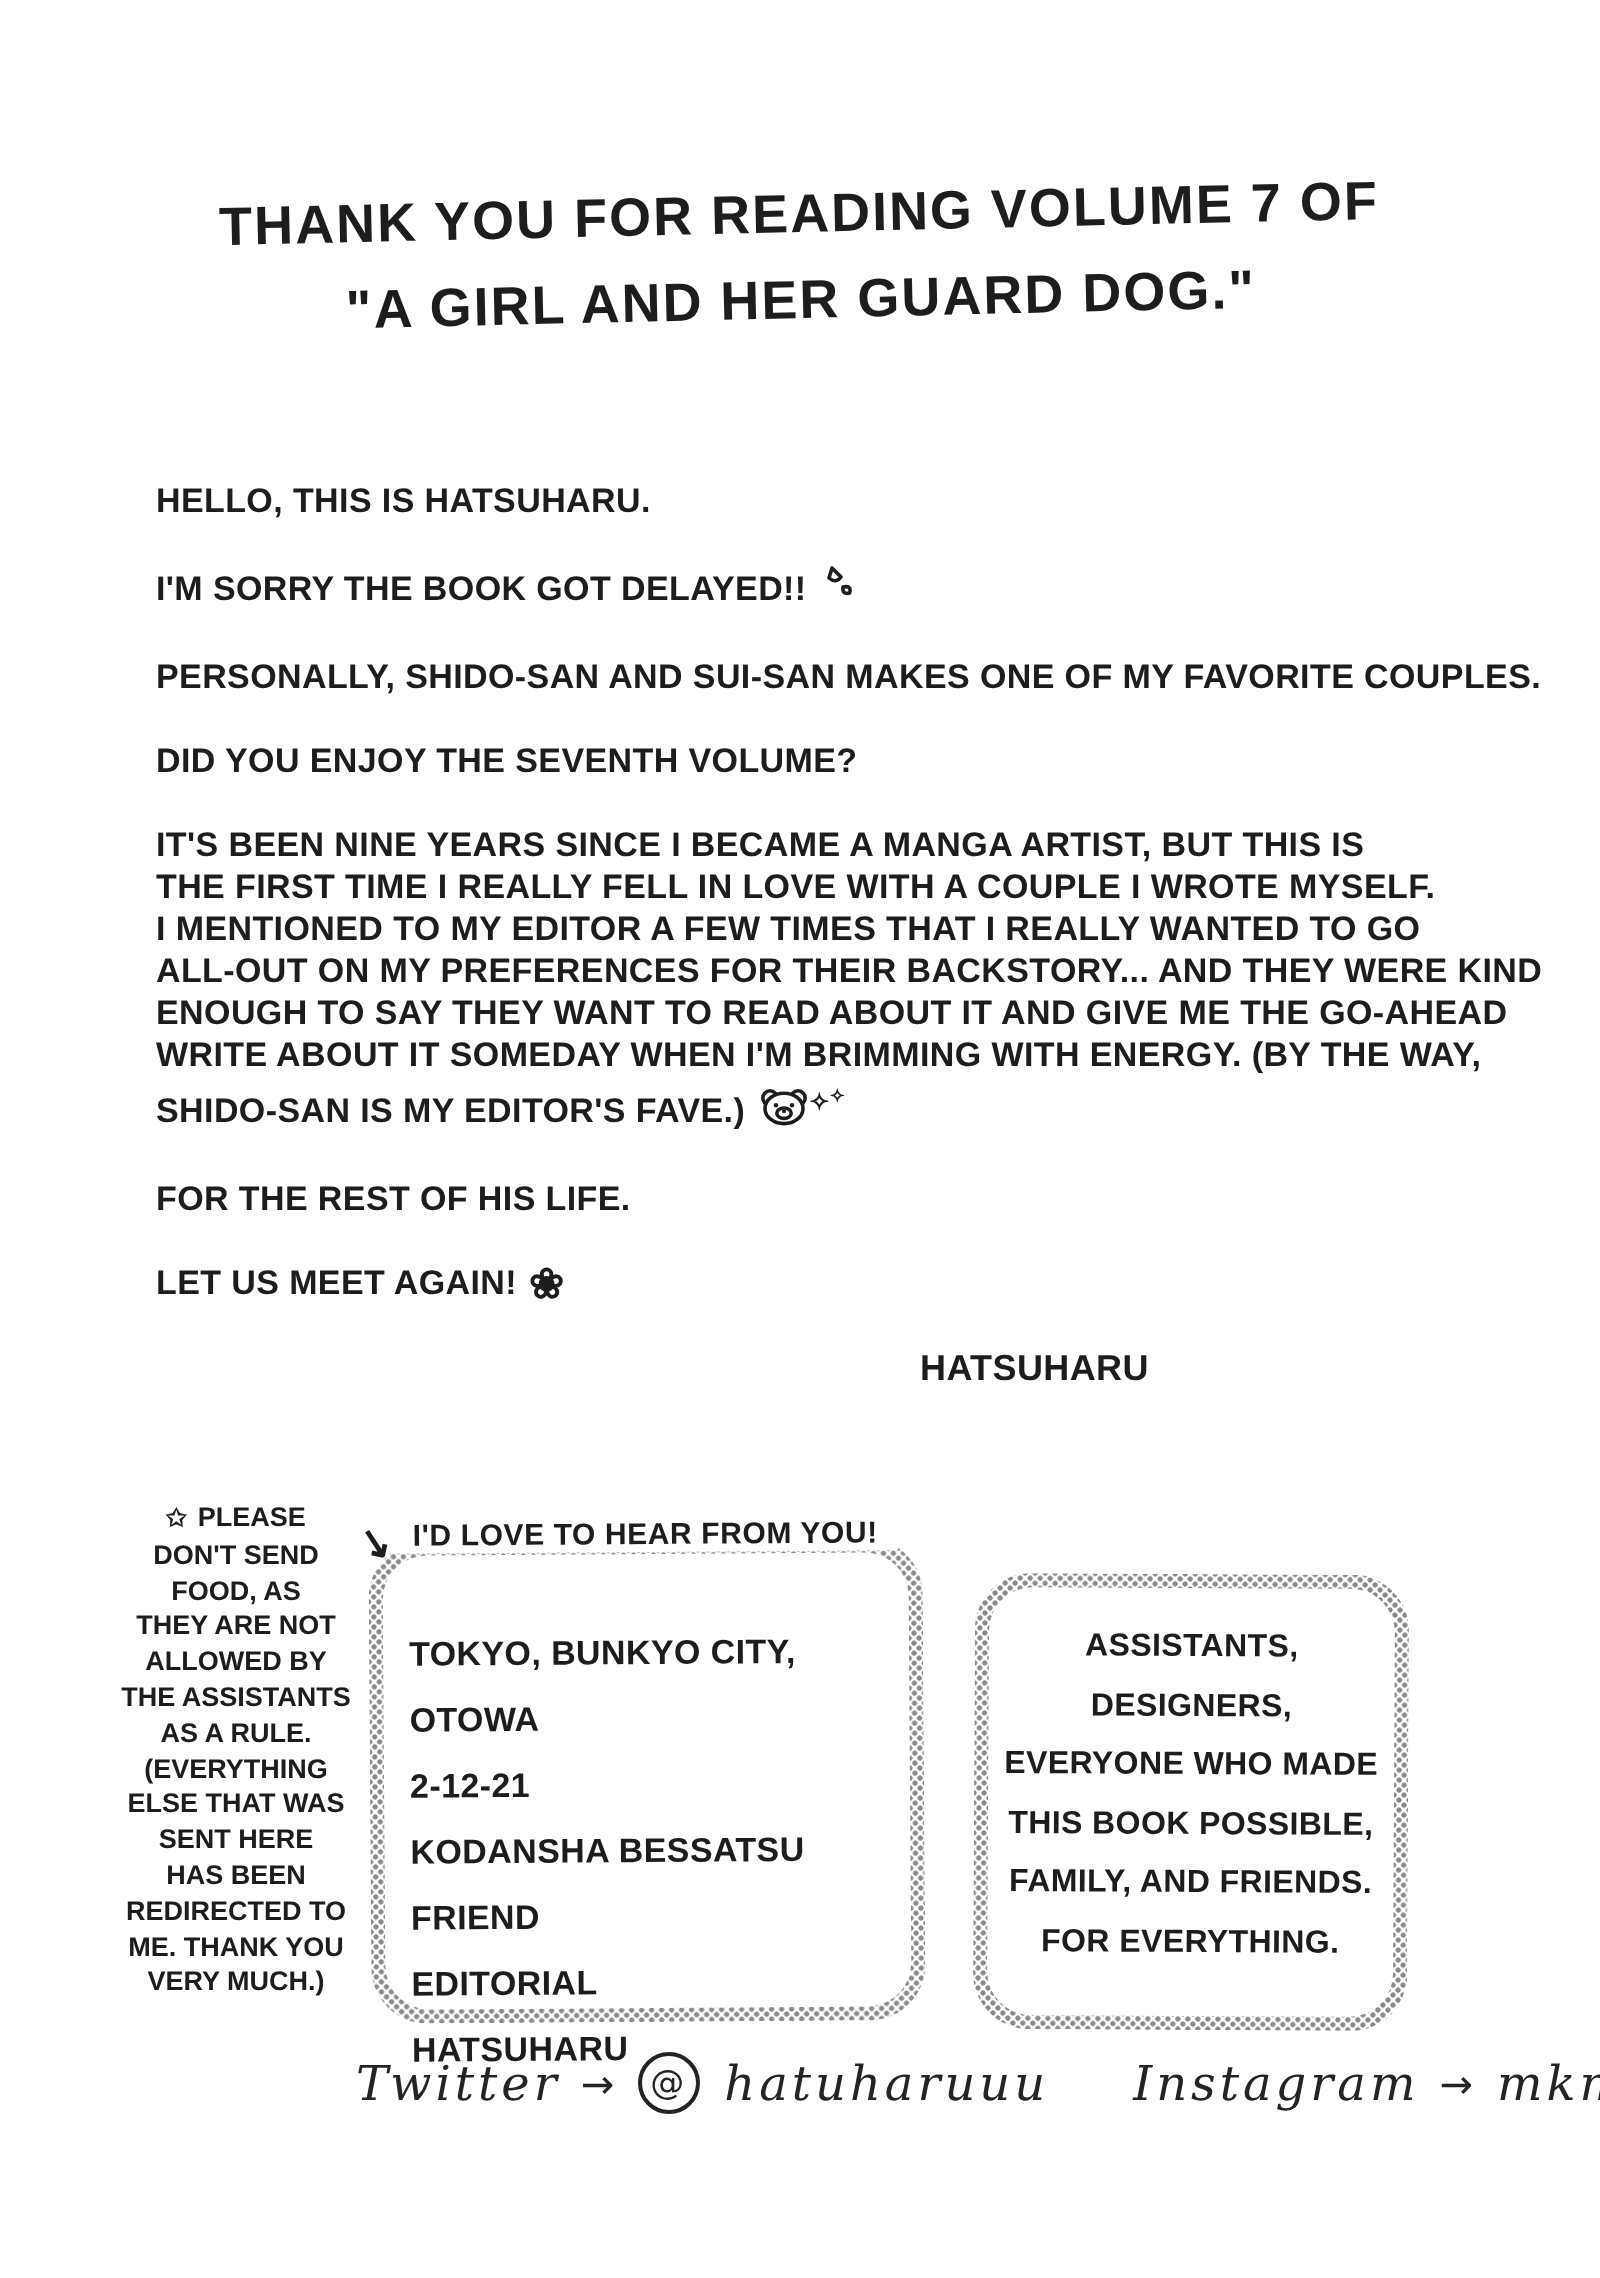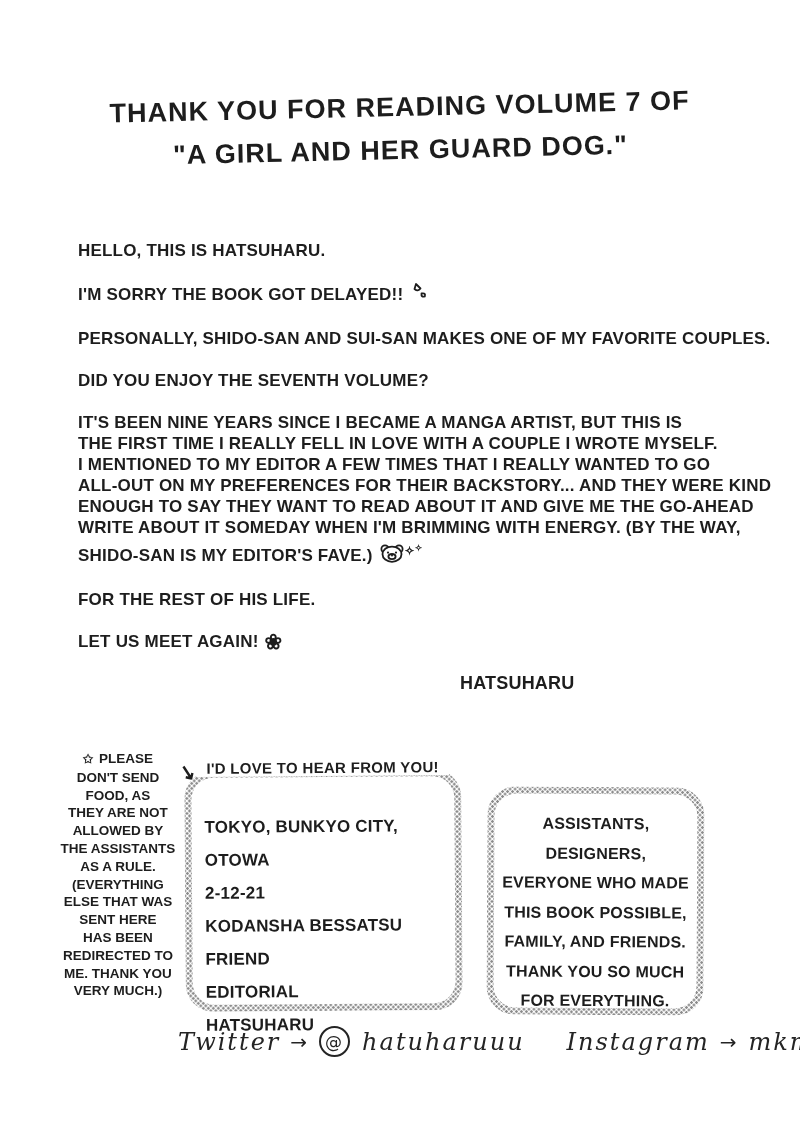--- a/index.html
+++ b/index.html
@@ -164,21 +164,20 @@
     </div>
   </div>
 
   <div class="dotframe thanksbox">
     <div class="inner"></div>
     <div class="content">
       <div>ASSISTANTS, DESIGNERS,</div>
       <div>EVERYONE WHO MADE</div>
       <div>THIS BOOK POSSIBLE,</div>
       <div>FAMILY, AND FRIENDS.</div>
-      <div>THANK YOU SO MUCH</div>
       <div>FOR EVERYTHING.</div>
     </div>
   </div>
 
   <div class="social">
     <span class="pair">
       <span>Twitter</span>
       <span class="arrow">→</span>
       <span class="at-circle">@</span>
       <span>hatuharuuu</span>

